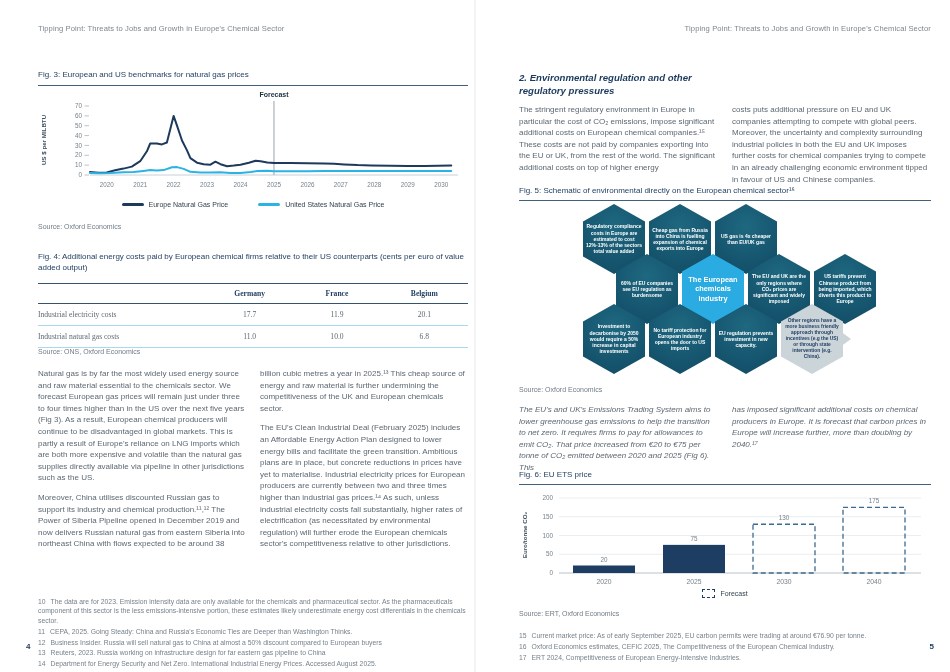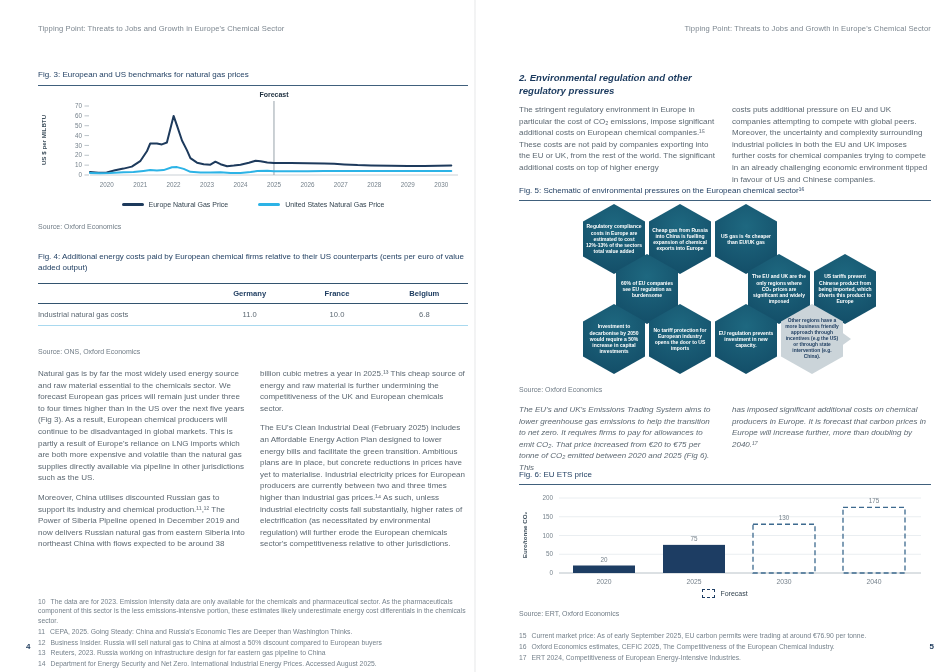--- a/index.html
+++ b/index.html
@@ -27,21 +27,21 @@
 
   .heading{position:absolute;font-size:9.6px;font-weight:700;color:#1b3a5e;line-height:1.35;font-style:italic;}
 
   .fn{font-size:6.8px;line-height:1.38;color:#76828c;margin-bottom:1.5px;}
   .fn-n{margin-right:5px;}
 
   
   .ftable{position:absolute;width:430px;}
   .t-row{display:grid;grid-template-columns:168px 1fr 1fr 1fr;}
   .t-head{border-top:1px solid #33536f;border-bottom:1px solid #33536f;}
-  .t-c{font-size:7.6px;padding:6px 0;text-align:center;color:#5c6872;}
+  .t-c{font-size:7.6px;padding:6px 0;text-align:center;color:#5c6872;font-family:Liberation Serif, serif;}
   .t-head .t-c{font-weight:700;color:#1b3a5e;padding:5px 0;}
   .t-c.first{text-align:left;}
   .t-body-row{border-bottom:1px solid #a9d9ef;}
 
   
   .fig5-canvas{position:absolute;width:412px;height:174px;}
   .hex{position:absolute;width:62px;height:70px;
     clip-path:polygon(50% 0,100% 25%,100% 75%,50% 100%,0 75%,0 25%);
     display:flex;align-items:center;justify-content:center;text-align:center;}
   .hex span{display:block;padding:0 3px;}
@@ -121,20 +121,26 @@
 
   <div class="figcap" style="left:38px;top:252px;width:430px;">Fig. 4: Additional energy costs paid by European chemical firms relative to their US counterparts (cents per euro of value added output)</div>
   <div id="fig4-table" class="ftable" style="left:38px;top:283px;">
       <div class="t-row t-head">
         <div class="t-c first"></div>
         <div class="t-c">Germany</div>
         <div class="t-c">France</div>
         <div class="t-c">Belgium</div>
       </div>
       <div class="t-row t-body-row">
+        <div class="t-c first">Industrial electricity costs</div>
+        <div class="t-c">17.7</div>
+        <div class="t-c">11.9</div>
+        <div class="t-c">20.1</div>
+      </div>
+      <div class="t-row t-body-row">
         <div class="t-c first">Industrial natural gas costs</div>
         <div class="t-c">11.0</div>
         <div class="t-c">10.0</div>
         <div class="t-c">6.8</div>
       </div>
     </div>
   <div class="source" style="left:38px;top:348px;">Source: ONS, Oxford Economics</div>
 
   <div class="bodycols" style="left:38px;top:368px;width:430px;">
     <div class="col">
@@ -164,34 +170,37 @@
 
   <div class="bodycols" style="left:44px;top:104px;width:412px;">
     <div class="col">
       <p>The stringent regulatory environment in Europe in particular the cost of CO₂ emissions, impose significant additional costs on European chemical companies.¹⁵ These costs are not paid by companies exporting into the EU or UK, from the rest of the world. The significant additional costs on top of higher energy</p>
     </div>
     <div class="col">
       <p>costs puts additional pressure on EU and UK companies attempting to compete with global peers. Moreover, the uncertainty and complexity surrounding industrial policies in both the EU and UK imposes further costs for chemical companies trying to compete in an already challenging economic environment tipped in favour of US and Chinese companies.</p>
     </div>
   </div>
 
-  <div class="figcap" style="left:44px;top:186px;width:412px;">Fig. 5: Schematic of environmental pressures on the European chemical sector¹⁶</div>
+  <div class="figcap" style="left:44px;top:186px;width:412px;">Fig. 5: Schematic of environmental directly on the European chemical sector¹⁶</div>
   <div class="figrule" style="left:44px;top:200px;width:412px;"></div>
   <div id="fig5-canvas" class="fig5-canvas" style="left:44px;top:204px;">
       <div class="hex dark" style="left: 64px; top: 0px;">
         <span>Regulatory compliance costs in Europe are estimated to cost 12%-13% of the sectors total value added</span>
       </div>
       <div class="hex dark" style="left: 130px; top: 0px;">
         <span>Cheap gas from Russia into China is fuelling expansion of chemical exports into Europe</span>
       </div>
       <div class="hex dark" style="left: 196px; top: 0px;">
         <span>US gas is 4x cheaper than EU/UK gas</span>
       </div>
       <div class="hex dark" style="left: 97px; top: 50px;">
         <span>60% of EU companies see EU regulation as burdensome</span>
+      </div>
+      <div class="hex accent" style="left: 163px; top: 50px;">
+        <span>The European chemicals industry</span>
       </div>
       <div class="hex dark" style="left: 229px; top: 50px;">
         <span>The EU and UK are the only regions where CO₂ prices are significant and widely imposed</span>
       </div>
       <div class="hex dark" style="left: 295px; top: 50px;">
         <span>US tariffs prevent Chinese product from being imported, which diverts this product to Europe</span>
       </div>
       <div class="hex dark" style="left: 64px; top: 100px;">
         <span>Investment to decarbonise by 2050 would require a 50% increase in capital investments</span>
       </div>

